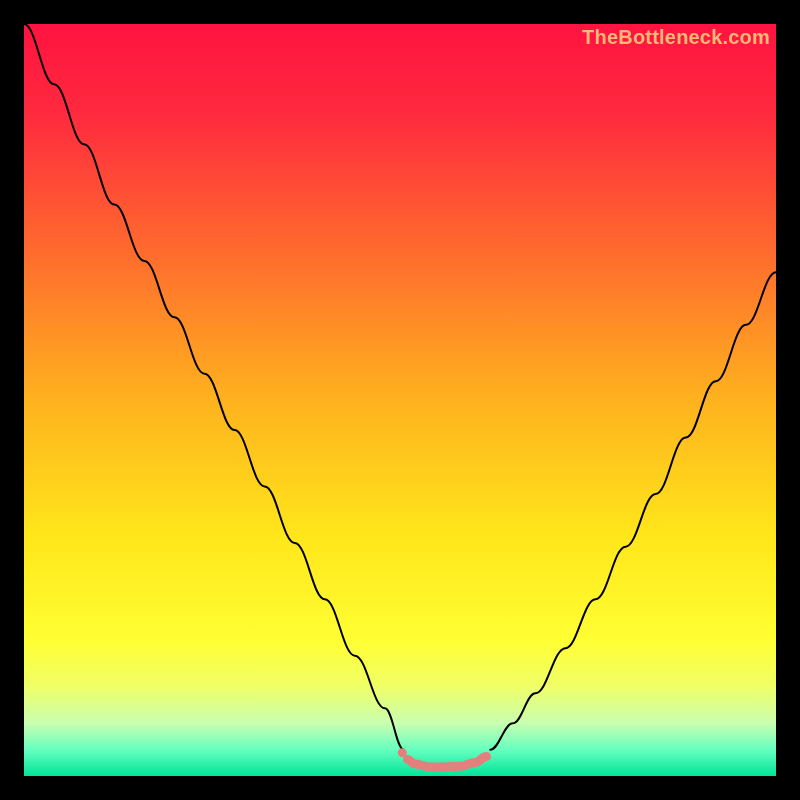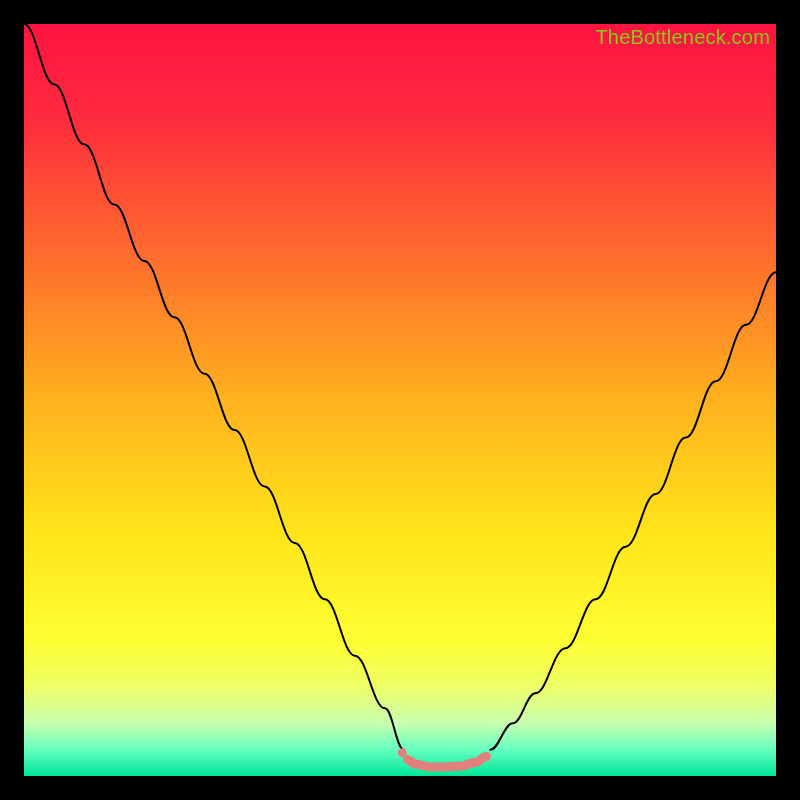--- a/index.html
+++ b/index.html
@@ -23,23 +23,23 @@
     position: absolute;
     left: 0;
     top: 0;
     width: 752px;
     height: 752px;
   }
   .watermark {
     position: absolute;
     top: 2px;
     right: 6px;
-    color: #84cc16;
+    color: #fdba74;
     font-size: 20px;
-    font-weight: 400;
+    font-weight: 700;
     letter-spacing: 0.2px;
     user-select: none;
   }
   svg { display: block; }
 </style>
 </head>
 <body>
 
 <div class="frame">
   <svg class="plot" viewBox="0 0 752 752">

